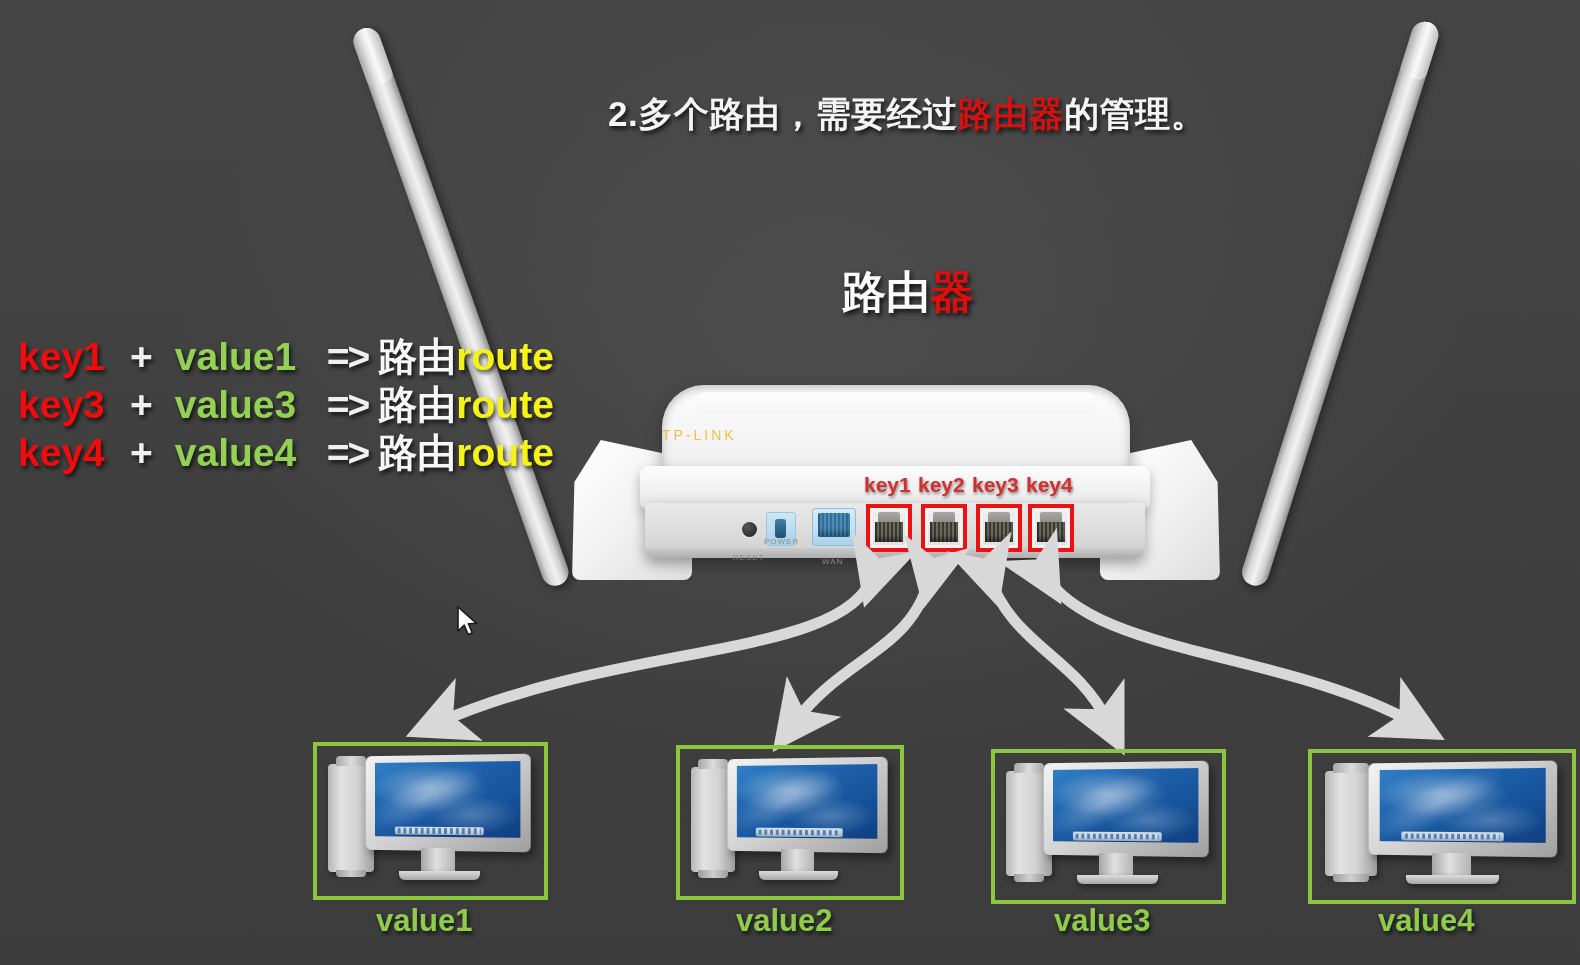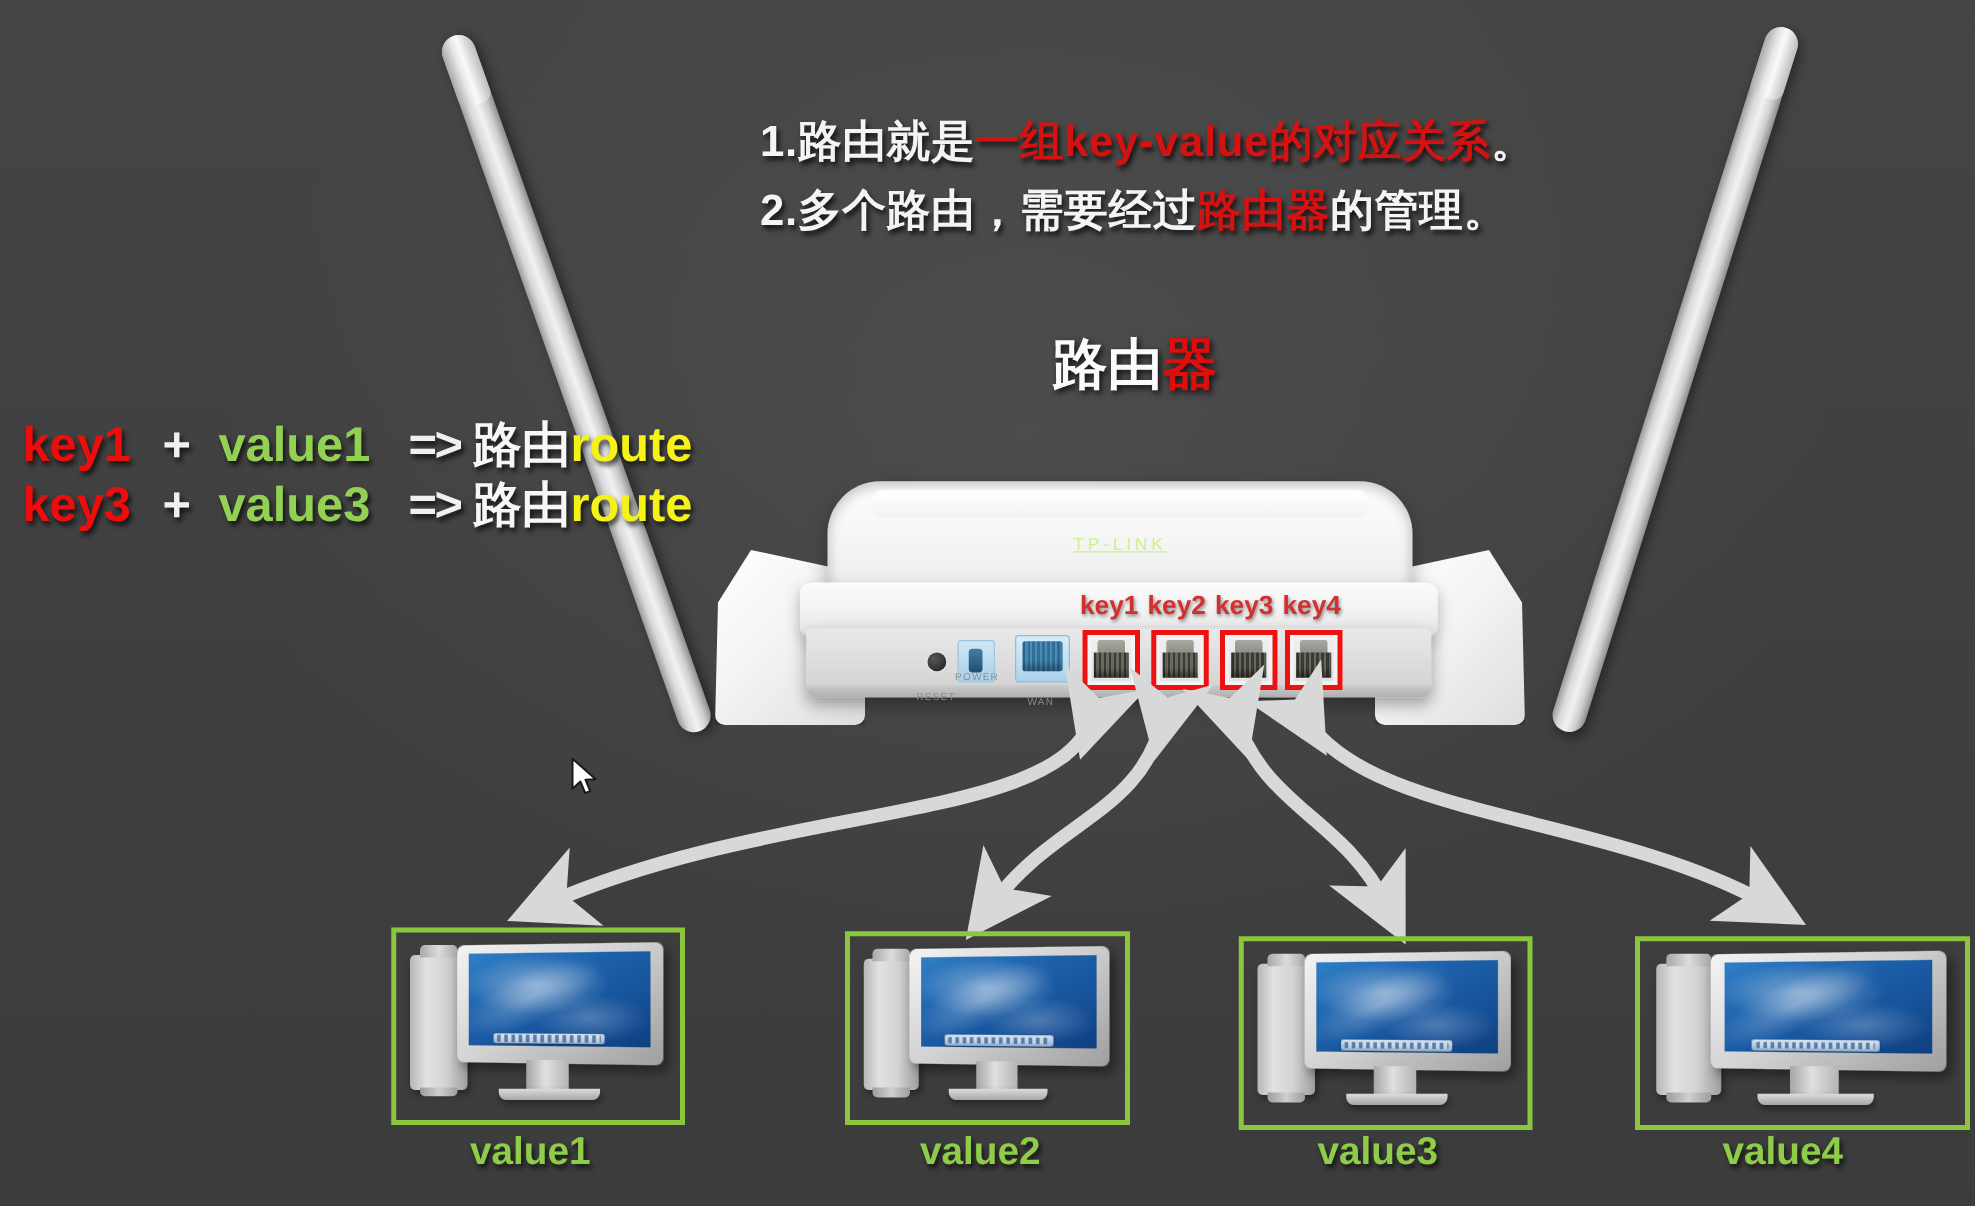--- a/index.html
+++ b/index.html
@@ -102,24 +102,23 @@
     background:linear-gradient(180deg,#fdfdfd 0%,#f7f7f7 40%,#ececec 100%);
     border-radius:42px 42px 14px 14px;
     box-shadow:0 3px 10px rgba(0,0,0,.25) inset, 0 7px 16px rgba(0,0,0,.30);
   }
   .body-top:after{
     content:"";position:absolute;left:34px;top:7px;right:34px;height:22px;
     border-radius:26px;background:linear-gradient(180deg,#ffffff,#f3f3f3);
     opacity:.9;
   }
   .brand{
-    position:absolute;left:662px;top:427px;width:468px;text-align:center;
-    font-size:14px;letter-spacing:3px;color:#bef264;opacity:.75;
+    position:absolute;left:662px;top:427px;width:468px;text-align:left;
+    font-size:14px;letter-spacing:3px;color:#eab308;opacity:.75;
     font-family:"Liberation Sans",sans-serif;
-    text-decoration:underline;
   }
   
   .body-mid{
     position:absolute;left:640px;top:466px;width:510px;height:44px;
     background:linear-gradient(180deg,#fcfcfc 0%,#f1f1f1 55%,#e2e2e2 100%);
     border-radius:10px/8px;
     box-shadow:0 5px 12px rgba(0,0,0,.28);
   }
   
   .panel{
@@ -303,39 +302,39 @@
       </div>
 
     <div class="keylbl" style="left:864px;">key1</div>
     <div class="keylbl" style="left:918px;">key2</div>
     <div class="keylbl" style="left:972px;">key3</div>
     <div class="keylbl" style="left:1026px;">key4</div>
   </div>
 
   <div class="headlines">
     <div class="hl-line">
-      <span class="hl-white">1.</span><span class="hl-white">路由就是</span><span class="hl-red">一组key-value的对应关系</span><span class="hl-white">。</span>
-    </div>
-    <div class="hl-line">
       <span class="hl-white">2.</span><span class="hl-white">多个路由，需要经过</span><span class="hl-red">路由器</span><span class="hl-white">的管理。</span>
     </div>
   </div>
 
   <div class="router-title">
     <div class="router-cn">
       <span class="w">路由</span><span class="r">器</span>
     </div>
   </div>
 
   <div class="eqlist">
     <div class="eqrow">
       <span class="eq-key">key1</span><span class="eq-plus">+</span><span class="eq-val">value1</span><span class="eq-arrow">=&gt;</span><span class="eq-cn">路由</span><span class="eq-route">route</span>
     </div>
     <div class="eqrow">
       <span class="eq-key">key3</span><span class="eq-plus">+</span><span class="eq-val">value3</span><span class="eq-arrow">=&gt;</span><span class="eq-cn">路由</span><span class="eq-route">route</span>
+    </div>
+    <div class="eqrow">
+      <span class="eq-key">key4</span><span class="eq-plus">+</span><span class="eq-val">value4</span><span class="eq-arrow">=&gt;</span><span class="eq-cn">路由</span><span class="eq-route">route</span>
     </div>
   </div>
 
   <svg class="arrows" viewBox="0 0 1580 965">
     <defs>
       <marker id="ah" markerWidth="7" markerHeight="7" refX="3.2" refY="3.5" orient="auto">
         <path d="M0.3,0.4 L6.6,3.5 L0.3,6.6 L1.9,3.5 Z" fill="#d8d8d8"></path>
       </marker>
     </defs>
     <g stroke="#d8d8d8" stroke-width="11" fill="none" stroke-linecap="round" marker-start="url(#ah)" marker-end="url(#ah)">

